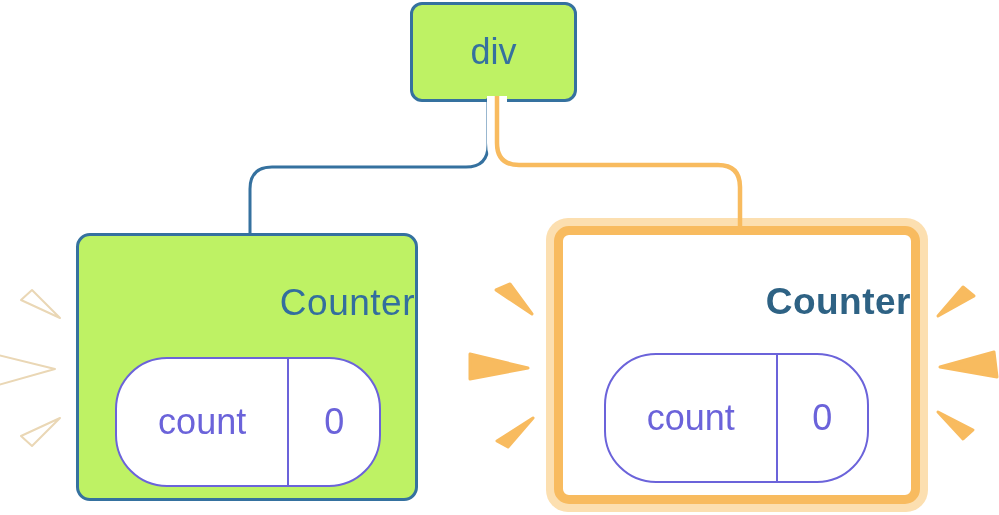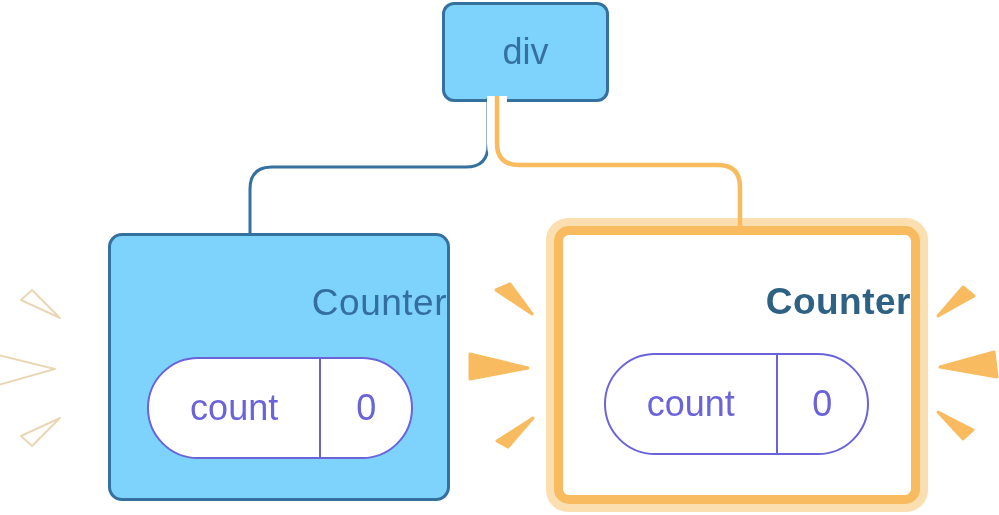--- a/index.html
+++ b/index.html
@@ -11,21 +11,21 @@
     --orange-light:#FCDFB0;
     --spark-stroke:#EAD7B5;
     --bg:#FFFFFF;
   }
   html,body{margin:0;padding:0;background:var(--bg);}
   .stage{
     position:relative;width:999px;height:515px;background:var(--bg);
     overflow:hidden;font-family:"Liberation Sans",sans-serif;
   }
   .overlay{position:absolute;left:0;top:0;width:999px;height:515px;z-index:5;pointer-events:none;}
-  .card{position:absolute;background:#7dd3fc;box-sizing:border-box;z-index:1;margin-left:32px;}
+  .card{position:absolute;background:#bef264;box-sizing:border-box;z-index:1;}
   .node-root{
     left:410px;top:2px;width:167px;height:100px;
     border:3px solid var(--blue);border-radius:12px;
     display:flex;align-items:center;justify-content:center;
     font-size:36px;font-weight:500;color:var(--blue);
   }
   .card-left{
     left:76px;top:233px;width:342px;height:268px;
     border:3px solid var(--blue);border-radius:14px;
   }
@@ -38,21 +38,21 @@
     background:#fff;border:9px solid var(--orange);border-radius:15px;
     box-sizing:border-box;
   }
   .card-title{
     position:absolute;top:46px;left:0;width:100%;text-align:right;
     font-size:37px;letter-spacing:0.5px;
   }
   .title-regular{color:var(--title-blue);font-weight:500;}
   .title-bold{color:var(--title-blue-bold);font-weight:700;}
   .pill{
-    position:absolute;height:102px;box-sizing:border-box;
+    position:absolute;height:130px;box-sizing:border-box;
     border:2px solid var(--purple);border-radius:52px;
     display:flex;align-items:stretch;color:var(--purple);font-size:36px;
     background:#fff;
   }
   .pill-left{left:36px;top:121px;width:266px;}
   .pill-right{left:41px;top:118px;width:265px;}
   .pill-key{
     flex:0 0 65%;display:flex;align-items:center;justify-content:center;
     border-right:2px solid var(--purple);
   }

